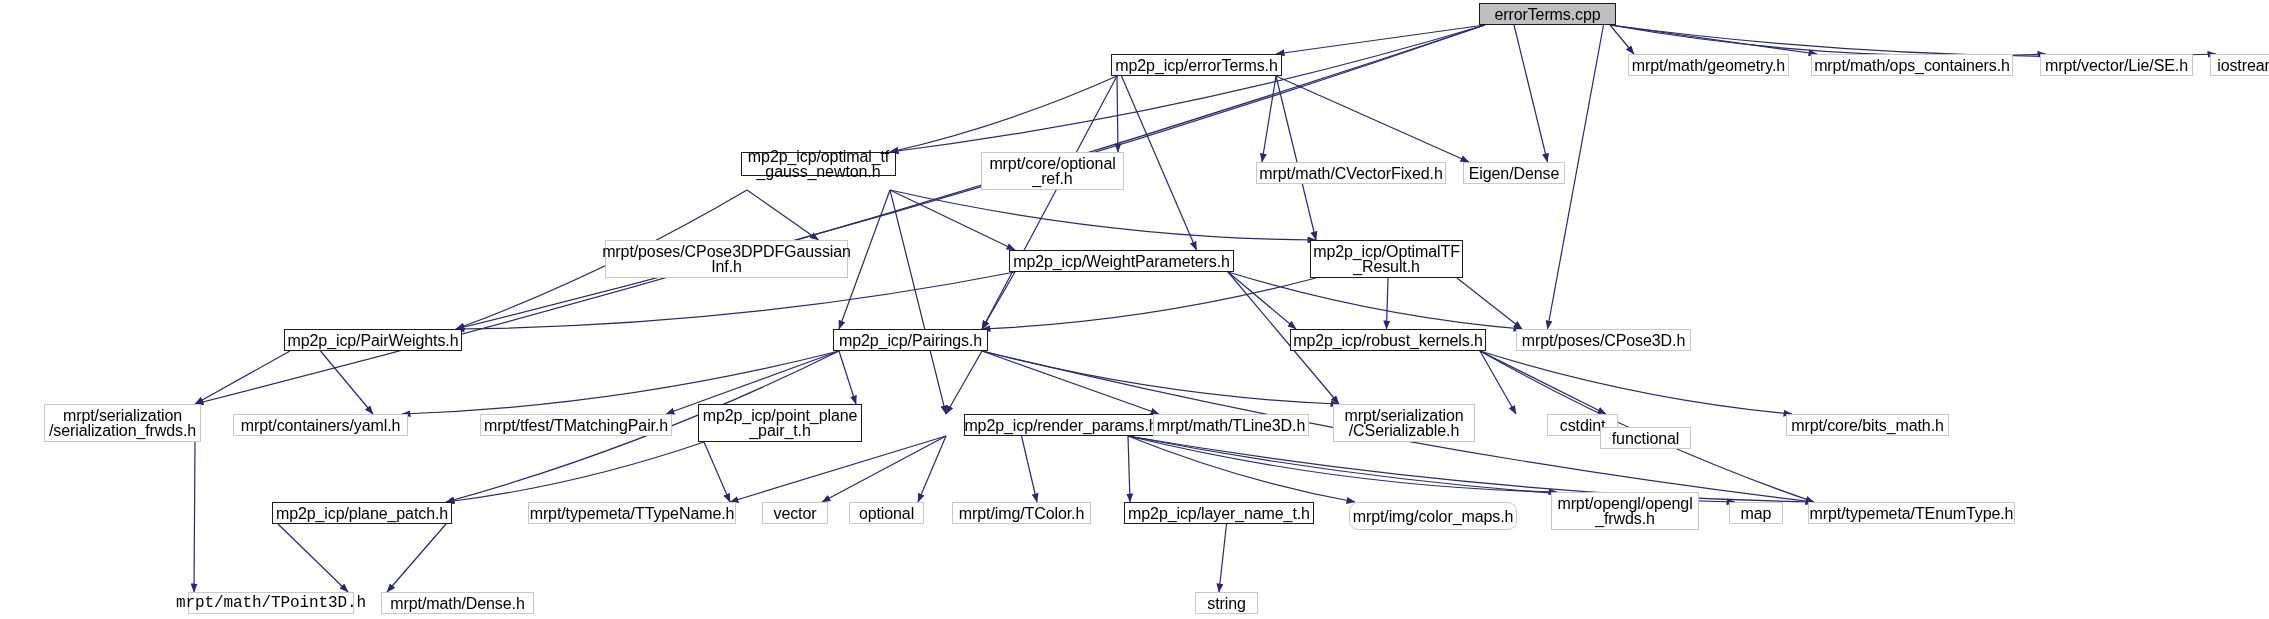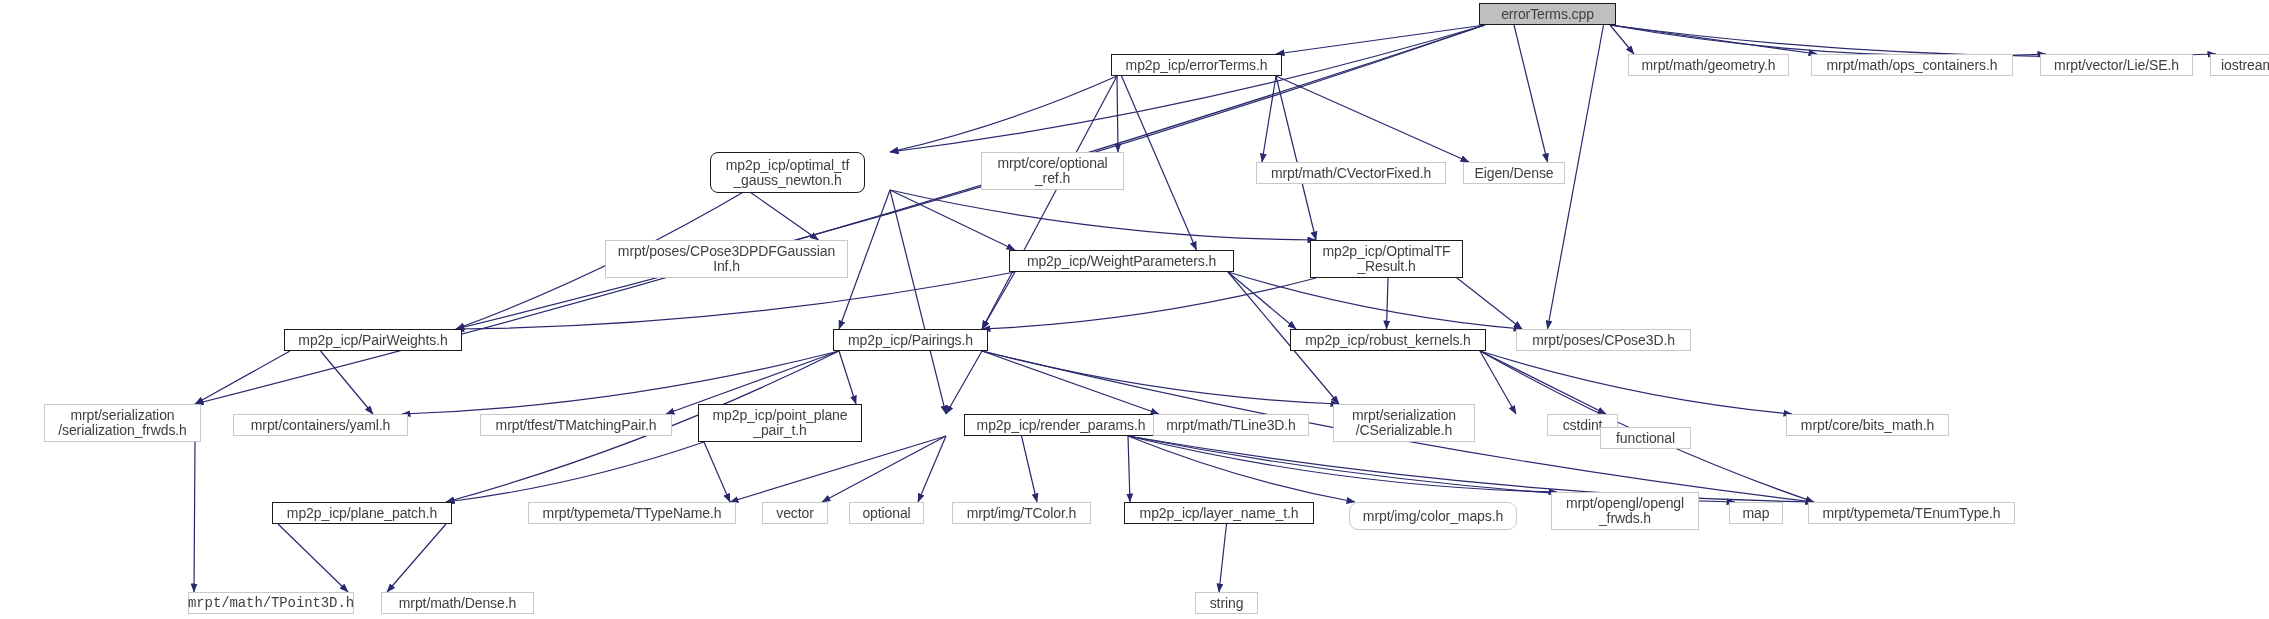--- a/index.html
+++ b/index.html
@@ -23,23 +23,23 @@
     height: 619px;
     pointer-events: none;
   }
   .node {
     position: absolute;
     box-sizing: border-box;
     display: flex;
     align-items: center;
     justify-content: center;
     text-align: center;
-    font-size: 14px;
+    font-size: 16px;
     line-height: 15px;
-    color: #404040;
+    color: #000000;
     background: #ffffff;
     border: 1px solid #c8c8c8;
     white-space: pre-line;
     padding: 0 16px;
     letter-spacing: -0.1px;
   }
   .node.doc {
     border: 1px solid #1a1a1a;
   }
   .node.root {
@@ -118,21 +118,21 @@
       <path d="M1226.5,524 Q1222.75,558 1219,592" stroke="#28286e" stroke-width="1.2" fill="none" marker-end="url(#ah)"></path>
       <path d="M195,442 Q194.5,517 194,592" stroke="#28286e" stroke-width="1.2" fill="none" marker-end="url(#ah)"></path>
     </svg>
   <div id="node-layer">
       <div class="node root" style="left: 1479px; top: 3px; width: 137px; height: 22px;">errorTerms.cpp</div>
       <div class="node doc" style="left: 1111px; top: 54px; width: 171px; height: 22px;">mp2p_icp/errorTerms.h</div>
       <div class="node" style="left: 1628px; top: 54px; width: 161px; height: 22px;">mrpt/math/geometry.h</div>
       <div class="node" style="left: 1811px; top: 54px; width: 202px; height: 22px;">mrpt/math/ops_containers.h</div>
       <div class="node" style="left: 2040px; top: 54px; width: 153px; height: 22px;">mrpt/vector/Lie/SE.h</div>
       <div class="node" style="left: 2210px; top: 54px; width: 75px; height: 22px;">iostream</div>
-      <div class="node doc" style="left: 710px; top: 152px; width: 155px; height: 41px; border-radius: 8px;">mp2p_icp/optimal_tf
+      <div class="node doc" style="left: 741px; top: 152px; width: 155px; height: 24px;">mp2p_icp/optimal_tf
 _gauss_newton.h</div>
       <div class="node" style="left: 981px; top: 152px; width: 143px; height: 38px;">mrpt/core/optional
 _ref.h</div>
       <div class="node" style="left: 1256px; top: 162px; width: 190px; height: 22px;">mrpt/math/CVectorFixed.h</div>
       <div class="node" style="left: 1463px; top: 162px; width: 102px; height: 22px;">Eigen/Dense</div>
       <div class="node" style="left: 605px; top: 240px; width: 243px; height: 38px;">mrpt/poses/CPose3DPDFGaussian
 Inf.h</div>
       <div class="node doc" style="left: 1009px; top: 250px; width: 225px; height: 22px;">mp2p_icp/WeightParameters.h</div>
       <div class="node doc" style="left: 1310px; top: 240px; width: 153px; height: 38px;">mp2p_icp/OptimalTF
 _Result.h</div>

